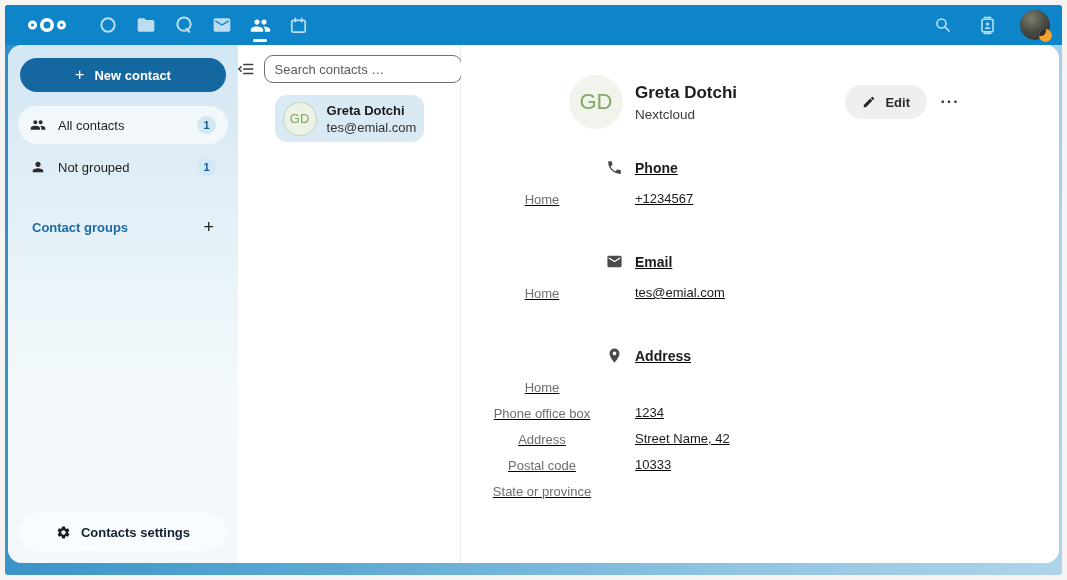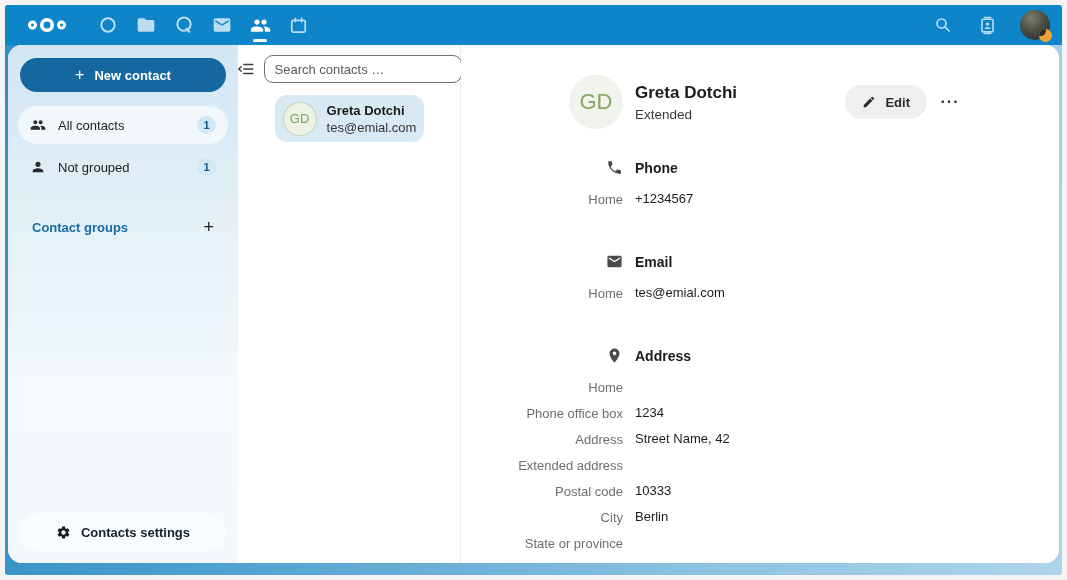--- a/index.html
+++ b/index.html
@@ -127,26 +127,26 @@
     background:#efefef; display:flex; align-items:center; gap:9px;
     font-size:13px; font-weight:bold; color:#2a2a2a; cursor:pointer; font-family:inherit;justify-content:space-between;
   }
   .more-btn {
     margin-left:6px; width:34px; height:34px; border:none; background:transparent;
     font-size:16px; font-weight:bold; color:#333; letter-spacing:1px; cursor:pointer;
     font-family:inherit;
   }
 
   .sections { margin-top:30px; }
-  .section { margin-bottom:46px; }
+  .section { margin-bottom:46px;text-decoration:underline; }
   .sec-grid { display:grid; grid-template-columns:162px 1fr; column-gap:12px; align-items:center; }
   .sec-head .icon-cell { justify-self:end; display:flex; color:#4a4a4a; }
   .sec-title { font-size:14px; font-weight:bold; color:#1b1b1b; }
   .sec-rows { margin-top:15px; display:flex; flex-direction:column; gap:10px; }
-  .row-label { font-size:13px; color:#6e6e6e; text-align:right; }
+  .row-label { font-size:13px; color:#6e6e6e; text-align:center; }
   .row-value { font-size:13px; color:#1b1b1b; min-height:16px; }
 </style>
 </head>
 <body>
 
 <div class="frame">
   <div class="app">
 
     <div class="topbar">
       <div class="logo">
@@ -267,21 +267,21 @@
             <span class="ci-email" style="display:block">tes@emial.com</span>
           </span>
         </div>
       </div>
 
       <div class="details">
         <div class="contact-header">
           <span class="avatar-lg">GD</span>
           <span class="h-text">
             <span class="h-name" style="display:block">Greta Dotchi</span>
-            <span class="h-sub" style="display:block">Extended</span>
+            <span class="h-sub" style="display:block">Nextcloud</span>
           </span>
           <button class="edit-btn">
             <svg width="14" height="14" viewBox="0 0 24 24" fill="#2a2a2a">
               <path d="M3 17.25V21h3.75L17.81 9.94l-3.75-3.75L3 17.25zM20.71 7.04c.39-.39.39-1.02 0-1.41l-2.34-2.34c-.39-.39-1.02-.39-1.41 0l-1.83 1.83 3.75 3.75 1.83-1.83z"></path>
             </svg>
             <span>Edit</span>
           </button>
           <button class="more-btn">···</button>
         </div>
 
@@ -334,30 +334,22 @@
                 </div>
                 <div class="sec-grid">
                   <span class="row-label">Phone office box</span>
                   <span class="row-value">1234</span>
                 </div>
                 <div class="sec-grid">
                   <span class="row-label">Address</span>
                   <span class="row-value">Street Name, 42</span>
                 </div>
                 <div class="sec-grid">
-                  <span class="row-label">Extended address</span>
-                  <span class="row-value"></span>
-                </div>
-                <div class="sec-grid">
                   <span class="row-label">Postal code</span>
                   <span class="row-value">10333</span>
-                </div>
-                <div class="sec-grid">
-                  <span class="row-label">City</span>
-                  <span class="row-value">Berlin</span>
                 </div>
                 <div class="sec-grid">
                   <span class="row-label">State or province</span>
                   <span class="row-value"></span>
                 </div>
               </div>
             </div>
           </div>
       </div>
 

